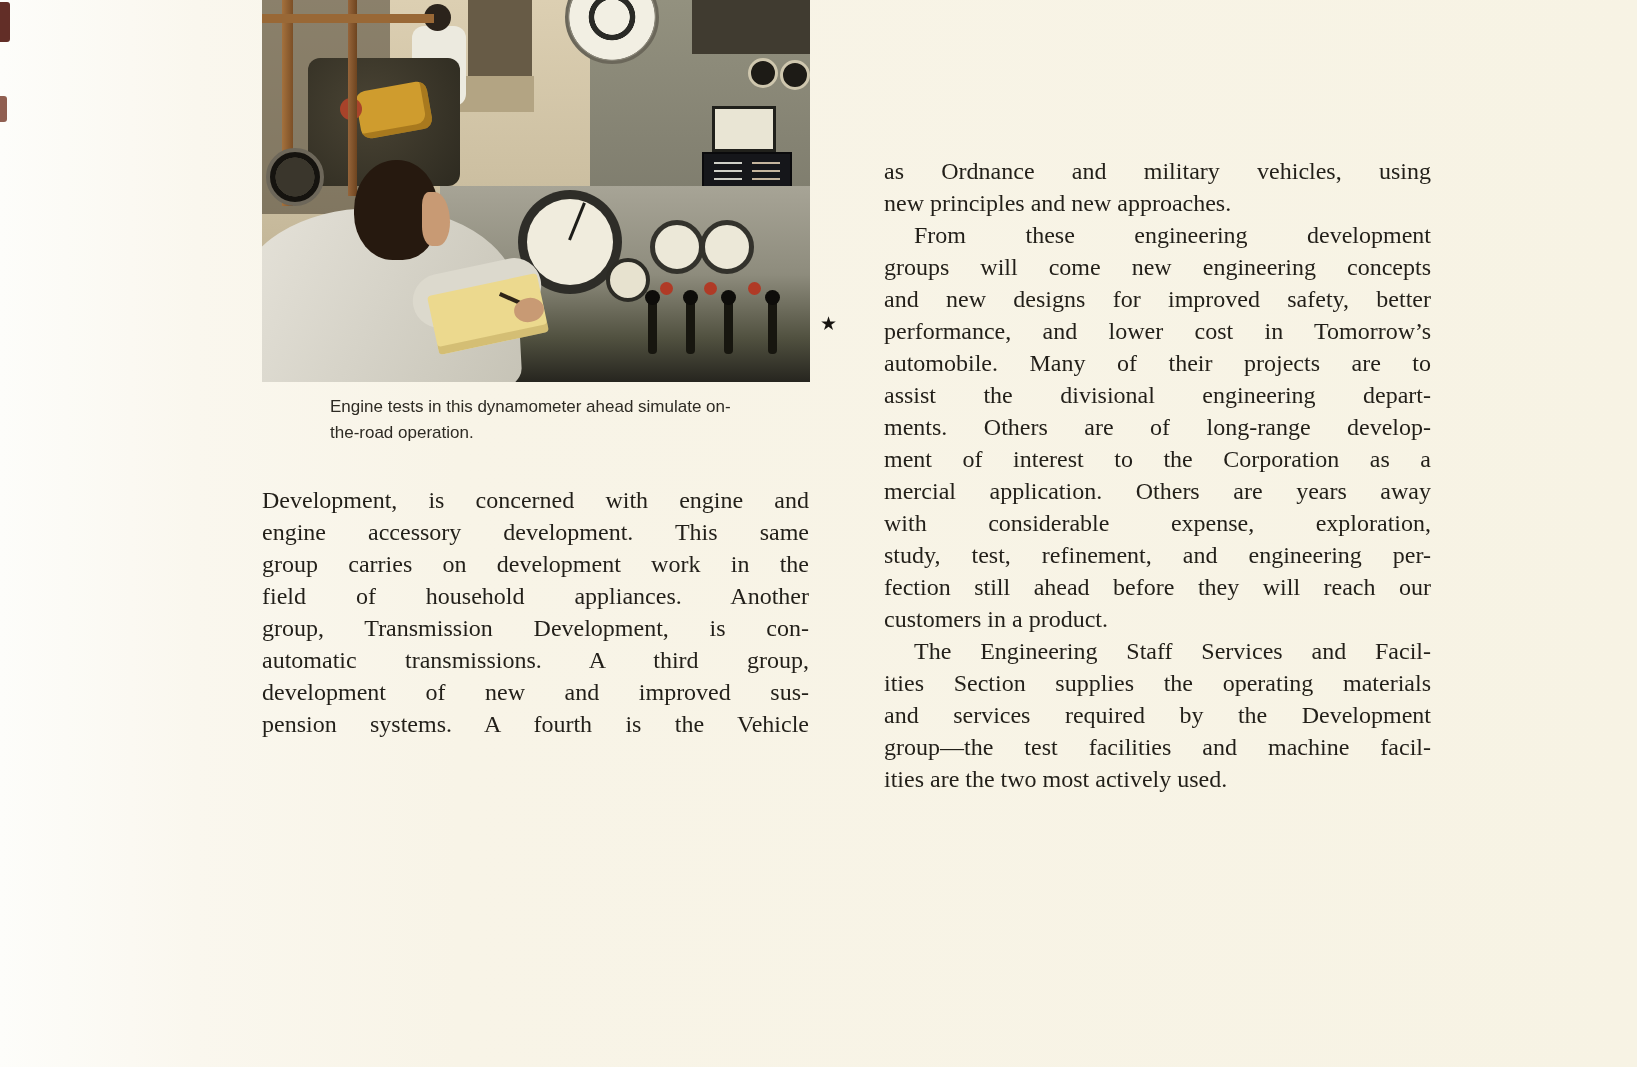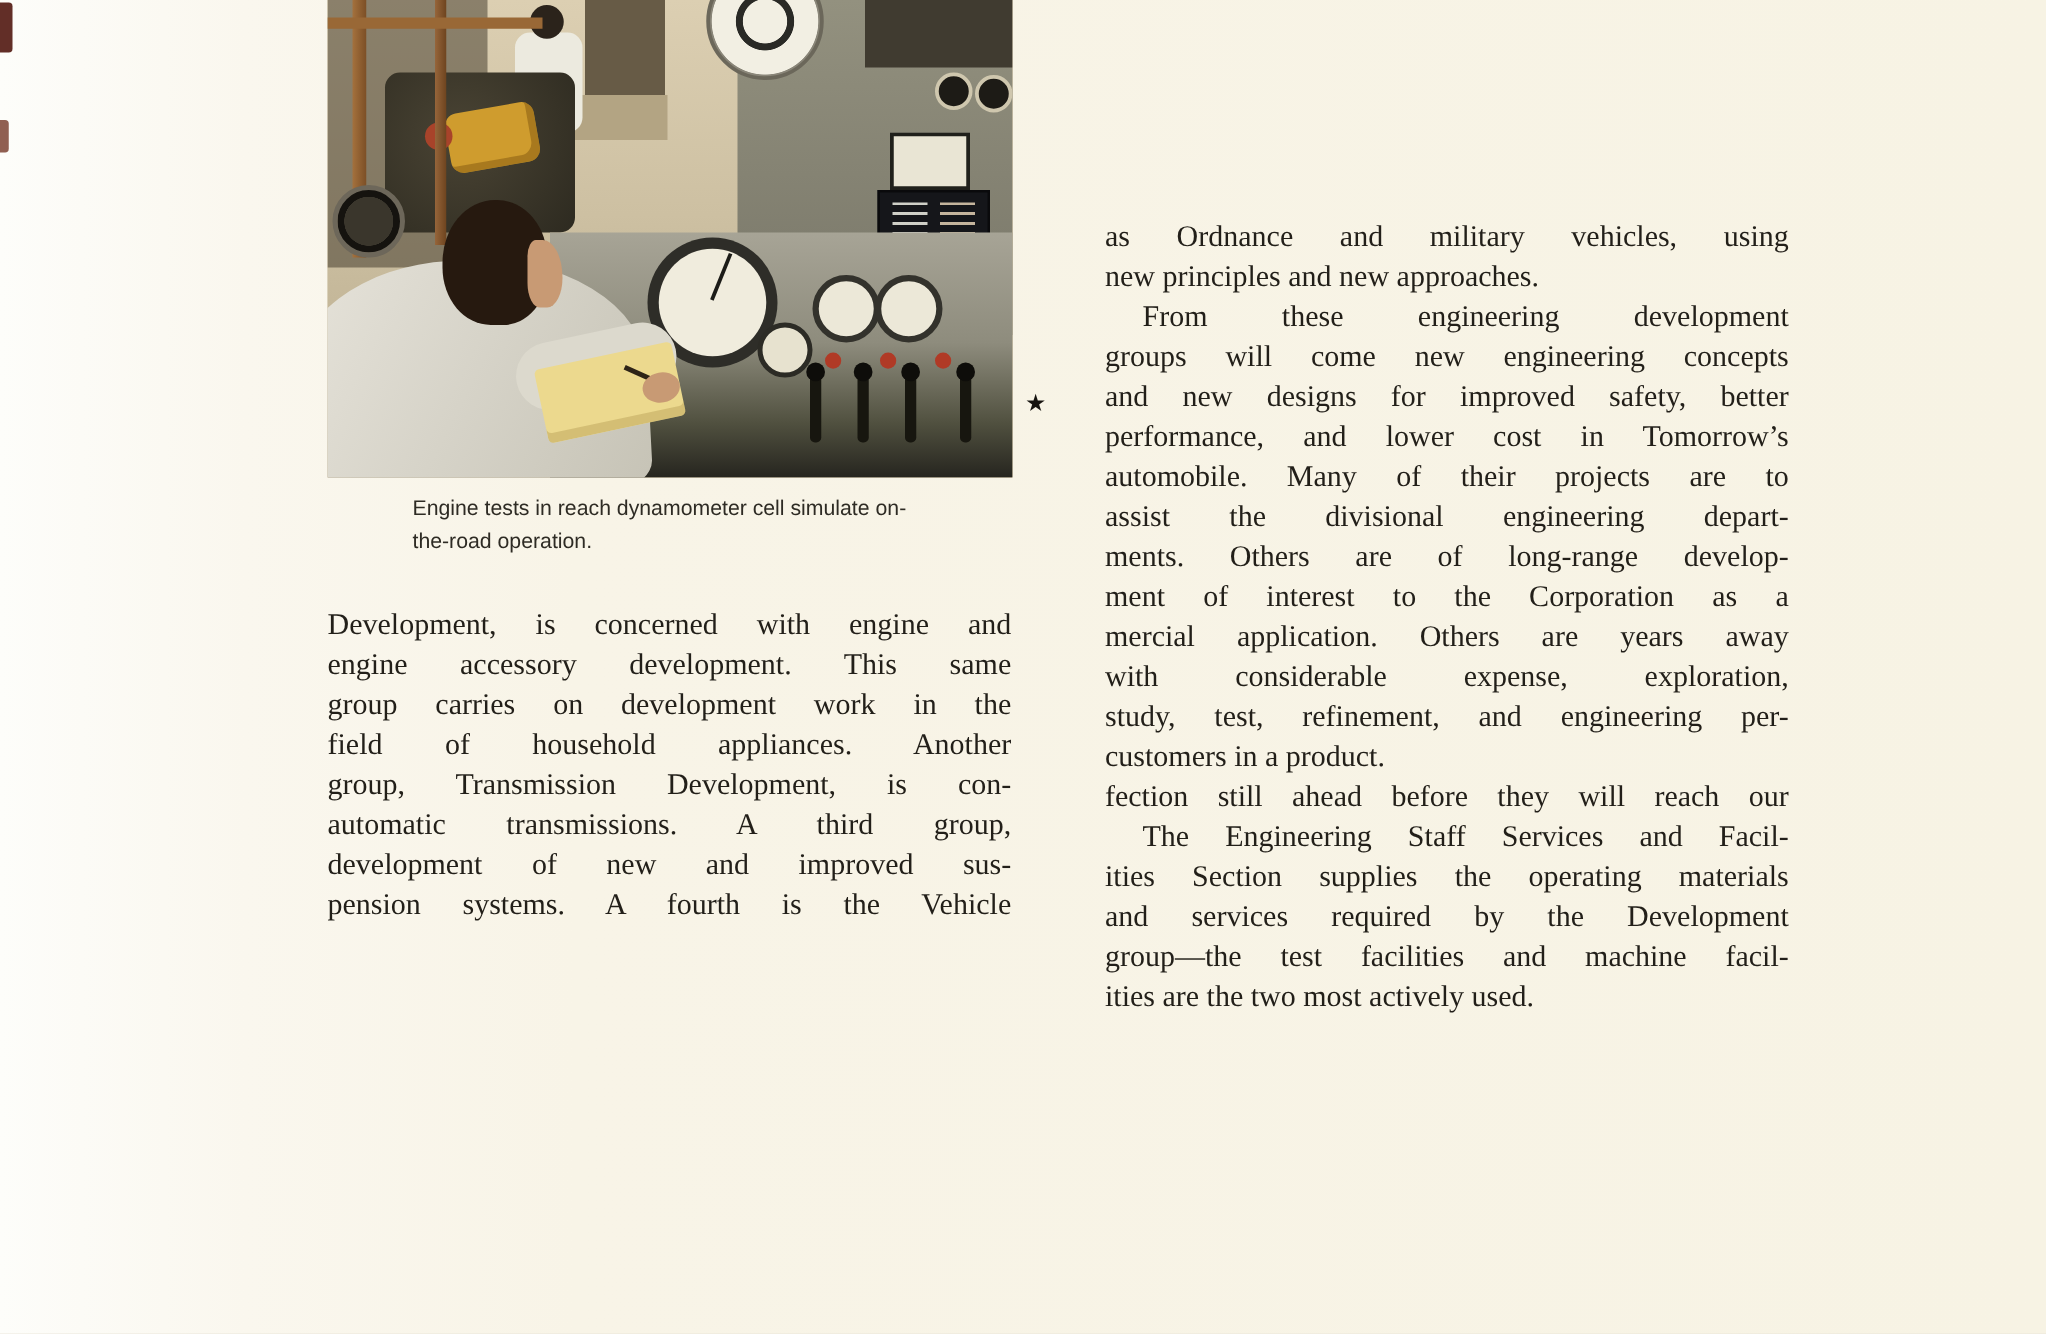--- a/index.html
+++ b/index.html
@@ -70,21 +70,21 @@
   .caption { position:absolute; left:330px; top:394px; width:500px;
              font-family:"Liberation Sans", sans-serif; font-size:17px; line-height:26px; color:#2e2b24; }
 
   
   .star { position:absolute; left:820px; top:312px; font-size:19px; color:#16130f;
           font-family:"DejaVu Sans", sans-serif; }
 
   
   .col { position:absolute; width:547px; font-size:24px; line-height:32px; color:#221f19; }
   .col-left { left:262px; top:468px;margin-top:16px; }
-  .col-right { left:884px; top:174px;font-family:Liberation Serif, serif; }
+  .col-right { left:884px; top:155px;font-family:Liberation Serif, serif; }
   .para { margin:0; }
   .tline { text-align:justify; text-align-last:justify; }
   .tline.lastline { text-align-last:left; }
   .para.indent .tline:first-child { text-indent:30px; }
 </style>
 </head>
 <body>
 
 <div class="page">
 
@@ -137,21 +137,21 @@
     <div class="ph-op-torso"></div>
     <div class="ph-op-arm"></div>
     <div class="ph-op-hair"></div>
     <div class="ph-op-face"></div>
     <div class="ph-notepad"></div>
     <div class="ph-pencil"></div>
     <div class="ph-hand"></div>
   </div>
 
   <div class="caption">
-      <div class="cap-line">Engine tests in reach dynamometer cell simulate on-</div>
+      <div class="cap-line">Engine tests in this dynamometer ahead simulate on-</div>
       <div class="cap-line">the-road operation.</div>
     </div>
 
   <div class="star">★</div>
 
   <div class="col col-left">
       <div class="para">
         <div class="tline">Development, is concerned with engine and</div>
         <div class="tline">engine accessory development. This same</div>
         <div class="tline">group carries on development work in the</div>
@@ -172,22 +172,22 @@
         <div class="tline">groups will come new engineering concepts</div>
         <div class="tline">and new designs for improved safety, better</div>
         <div class="tline">performance, and lower cost in Tomorrow’s</div>
         <div class="tline">automobile. Many of their projects are to</div>
         <div class="tline">assist the divisional engineering depart-</div>
         <div class="tline">ments. Others are of long-range develop-</div>
         <div class="tline">ment of interest to the Corporation as a</div>
         <div class="tline">mercial application. Others are years away</div>
         <div class="tline">with considerable expense, exploration,</div>
         <div class="tline">study, test, refinement, and engineering per-</div>
+        <div class="tline">fection still ahead before they will reach our</div>
         <div class="tline lastline">customers in a product.</div>
-        <div class="tline">fection still ahead before they will reach our</div>
       </div>
       <div class="para indent">
         <div class="tline">The Engineering Staff Services and Facil-</div>
         <div class="tline">ities Section supplies the operating materials</div>
         <div class="tline">and services required by the Development</div>
         <div class="tline">group—the test facilities and machine facil-</div>
         <div class="tline lastline">ities are the two most actively used.</div>
       </div>
     </div>
 

